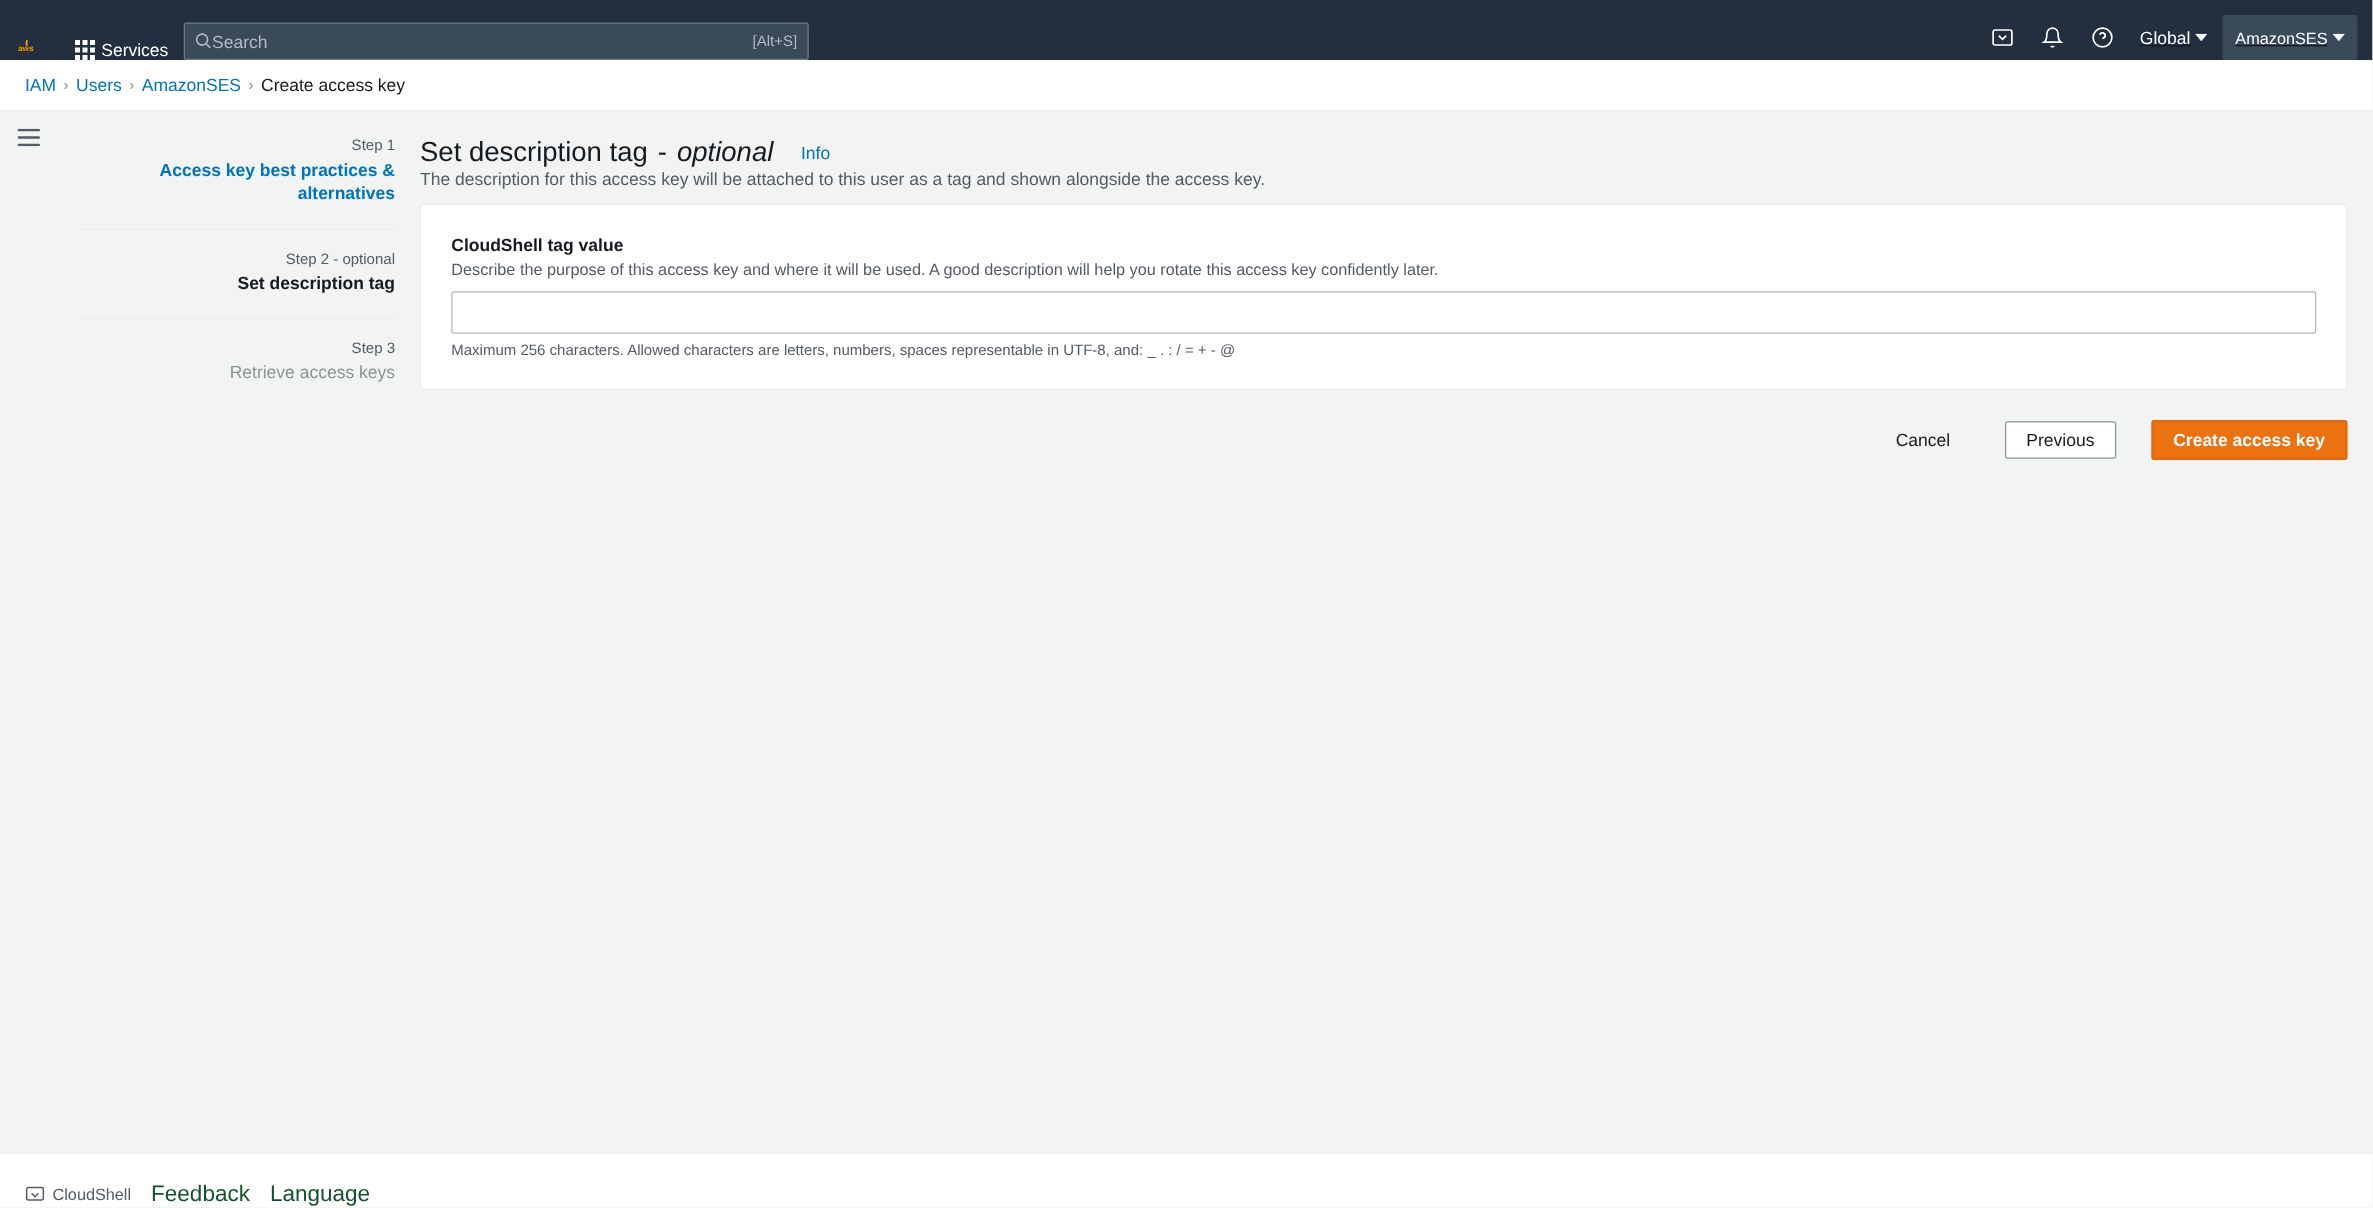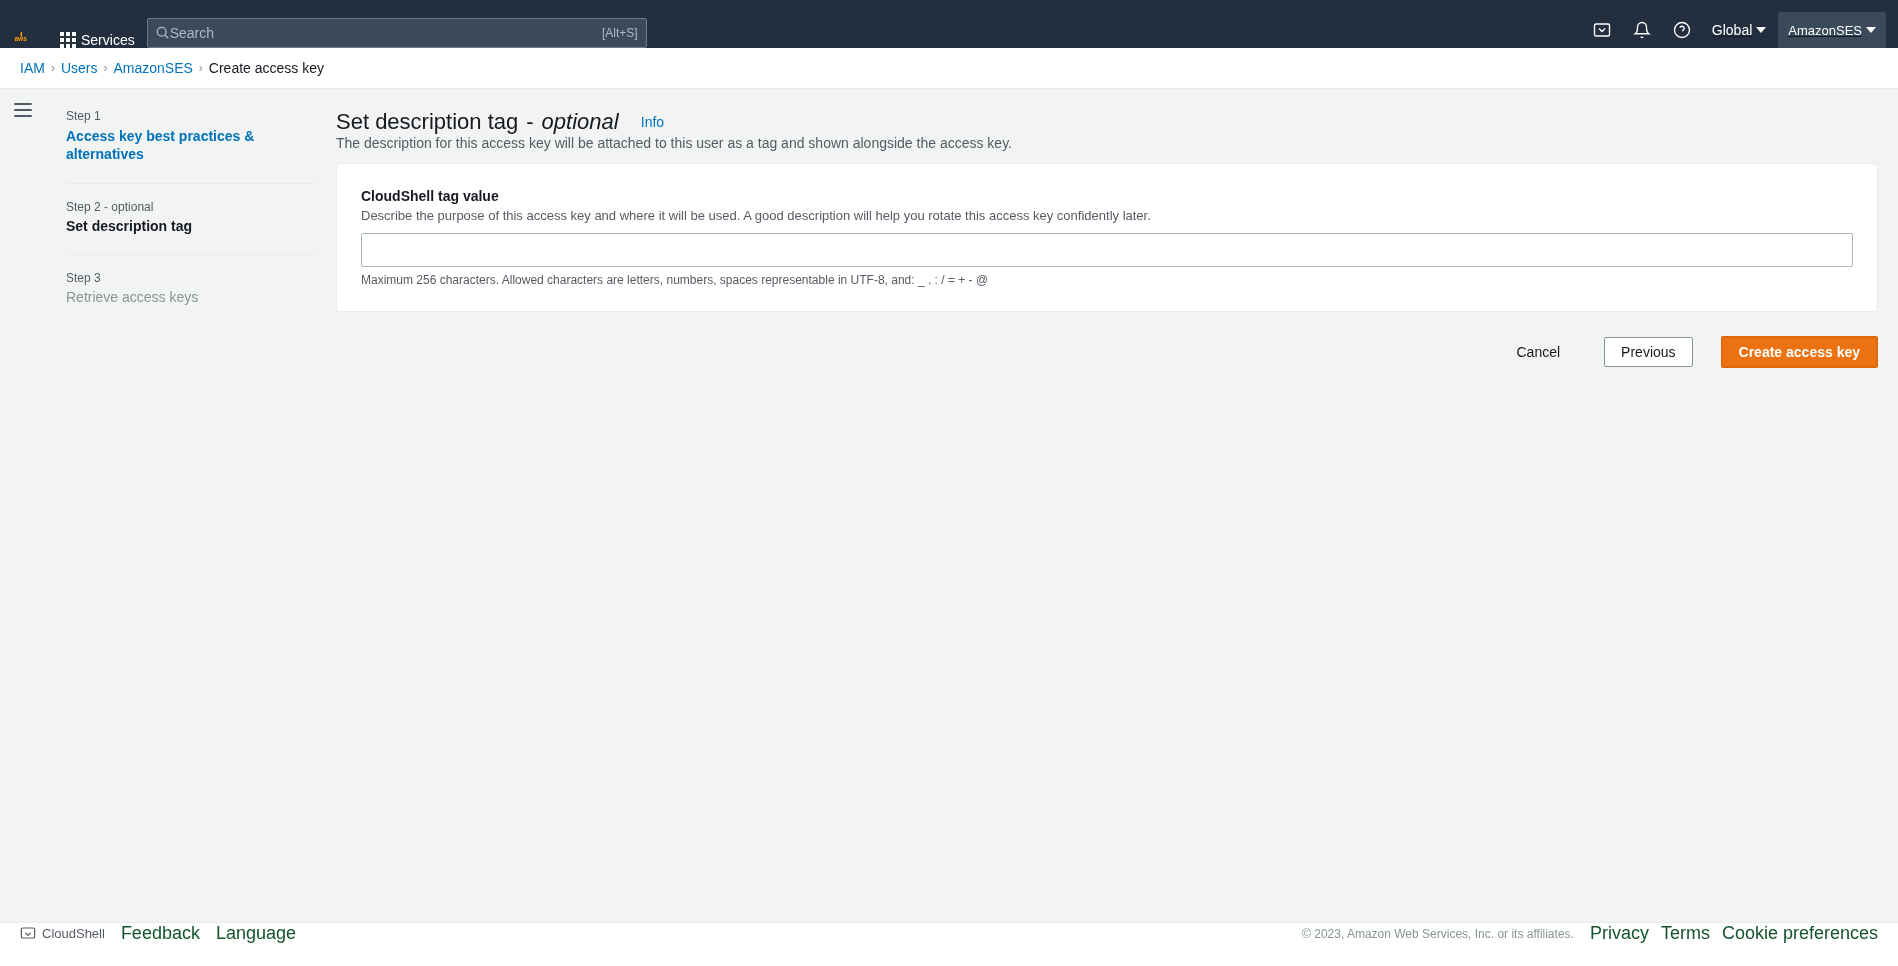--- a/index.html
+++ b/index.html
@@ -61,21 +61,21 @@
       display: flex; align-items: center; padding: 12px 20px; background: #fff; border-bottom: 1px solid #e9ebed; font-size: 14px; gap: 6px;
     }
     .breadcrumb a { color: #0073bb; text-decoration: none; }
     .breadcrumb-sep { color: #879596; font-size: 12px; }
     .breadcrumb-current { color: #16191f; }
 
     
     .page-body { display: flex; gap: 0; padding: 20px; }
 
     
-    .step-sidebar { width: 250px; flex-shrink: 0; margin-right: 20px; }
+    .step-sidebar { width: 250px; flex-shrink: 0; margin-right: 20px; text-align: right; }
     .step-item { margin-bottom: 20px; }
     .step-label { font-size: 12px; color: #545b64; margin-bottom: 4px; }
     .step-title { font-size: 14px; color: #0073bb; font-weight: 600; line-height: 1.3; }
     .step-title-inactive { font-size: 14px; color: #16191f; font-weight: 700; }
     .step-divider { border: none; border-top: 1px solid #e9ebed; margin: 16px 0; }
     .step-title-gray { font-size: 14px; color: #879596; }
 
     
     .content-area { flex: 1; }
     .page-header { margin-bottom: 8px; }
@@ -102,21 +102,21 @@
     }
     .btn-previous {
       background: #fff; border: 1px solid #879596; color: #16191f; font-size: 14px; cursor: pointer; padding: 6px 16px; border-radius: 2px; font-weight: 400;
     }
     .btn-create {
       background: #ec7211; border: 2px solid #dd6b0e; color: #fff; font-size: 14px; cursor: pointer; padding: 6px 16px; border-radius: 2px; font-weight: 700;
     }
 
     
     .footer {
-      background: #fff; border-top: 1px solid #e9ebed; height: 44px; display: flex; align-items: flex-start; justify-content: space-between; padding: 0 20px; flex-shrink: 0;
+      background: #fff; border-top: 1px solid #e9ebed; height: 44px; display: flex; align-items: flex-end; justify-content: space-between; padding: 0 20px; flex-shrink: 0;
     }
     .footer-left { display: flex; align-items: center; gap: 16px; }
     .footer-cloudshell { display: flex; align-items: center; gap: 6px; color: #545b64; font-size: 13px; cursor: pointer; }
     .footer-link { color: #14532d; font-size: 18px; cursor: pointer; text-decoration: none; }
     .footer-right { display: flex; align-items: center; gap: 16px; }
     .footer-copy { color: #879596; font-size: 12px; }
     .footer-legal { display: flex; gap: 12px; }
   </style>
 </head>
 <body>
@@ -260,21 +260,13 @@
     <div class="footer-cloudshell">
       <svg width="16" height="16" viewBox="0 0 24 24" fill="none" stroke="#545b64" stroke-width="1.8">
           <rect x="2" y="3" width="20" height="15" rx="2"></rect>
           <polyline points="8 10 12 14 16 10" stroke="#545b64" stroke-width="1.8" fill="none"></polyline>
         </svg>
       <span>CloudShell</span>
     </div>
     <a href="#" class="footer-link">Feedback</a>
     <a href="#" class="footer-link">Language</a>
   </div>
-  <div class="footer-right">
-    <span class="footer-copy">© 2023, Amazon Web Services, Inc. or its affiliates.</span>
-    <div class="footer-legal">
-      <a href="#" class="footer-link">Privacy</a>
-      <a href="#" class="footer-link">Terms</a>
-      <a href="#" class="footer-link">Cookie preferences</a>
-    </div>
-  </div>
 </footer>
 
 </body></html>

